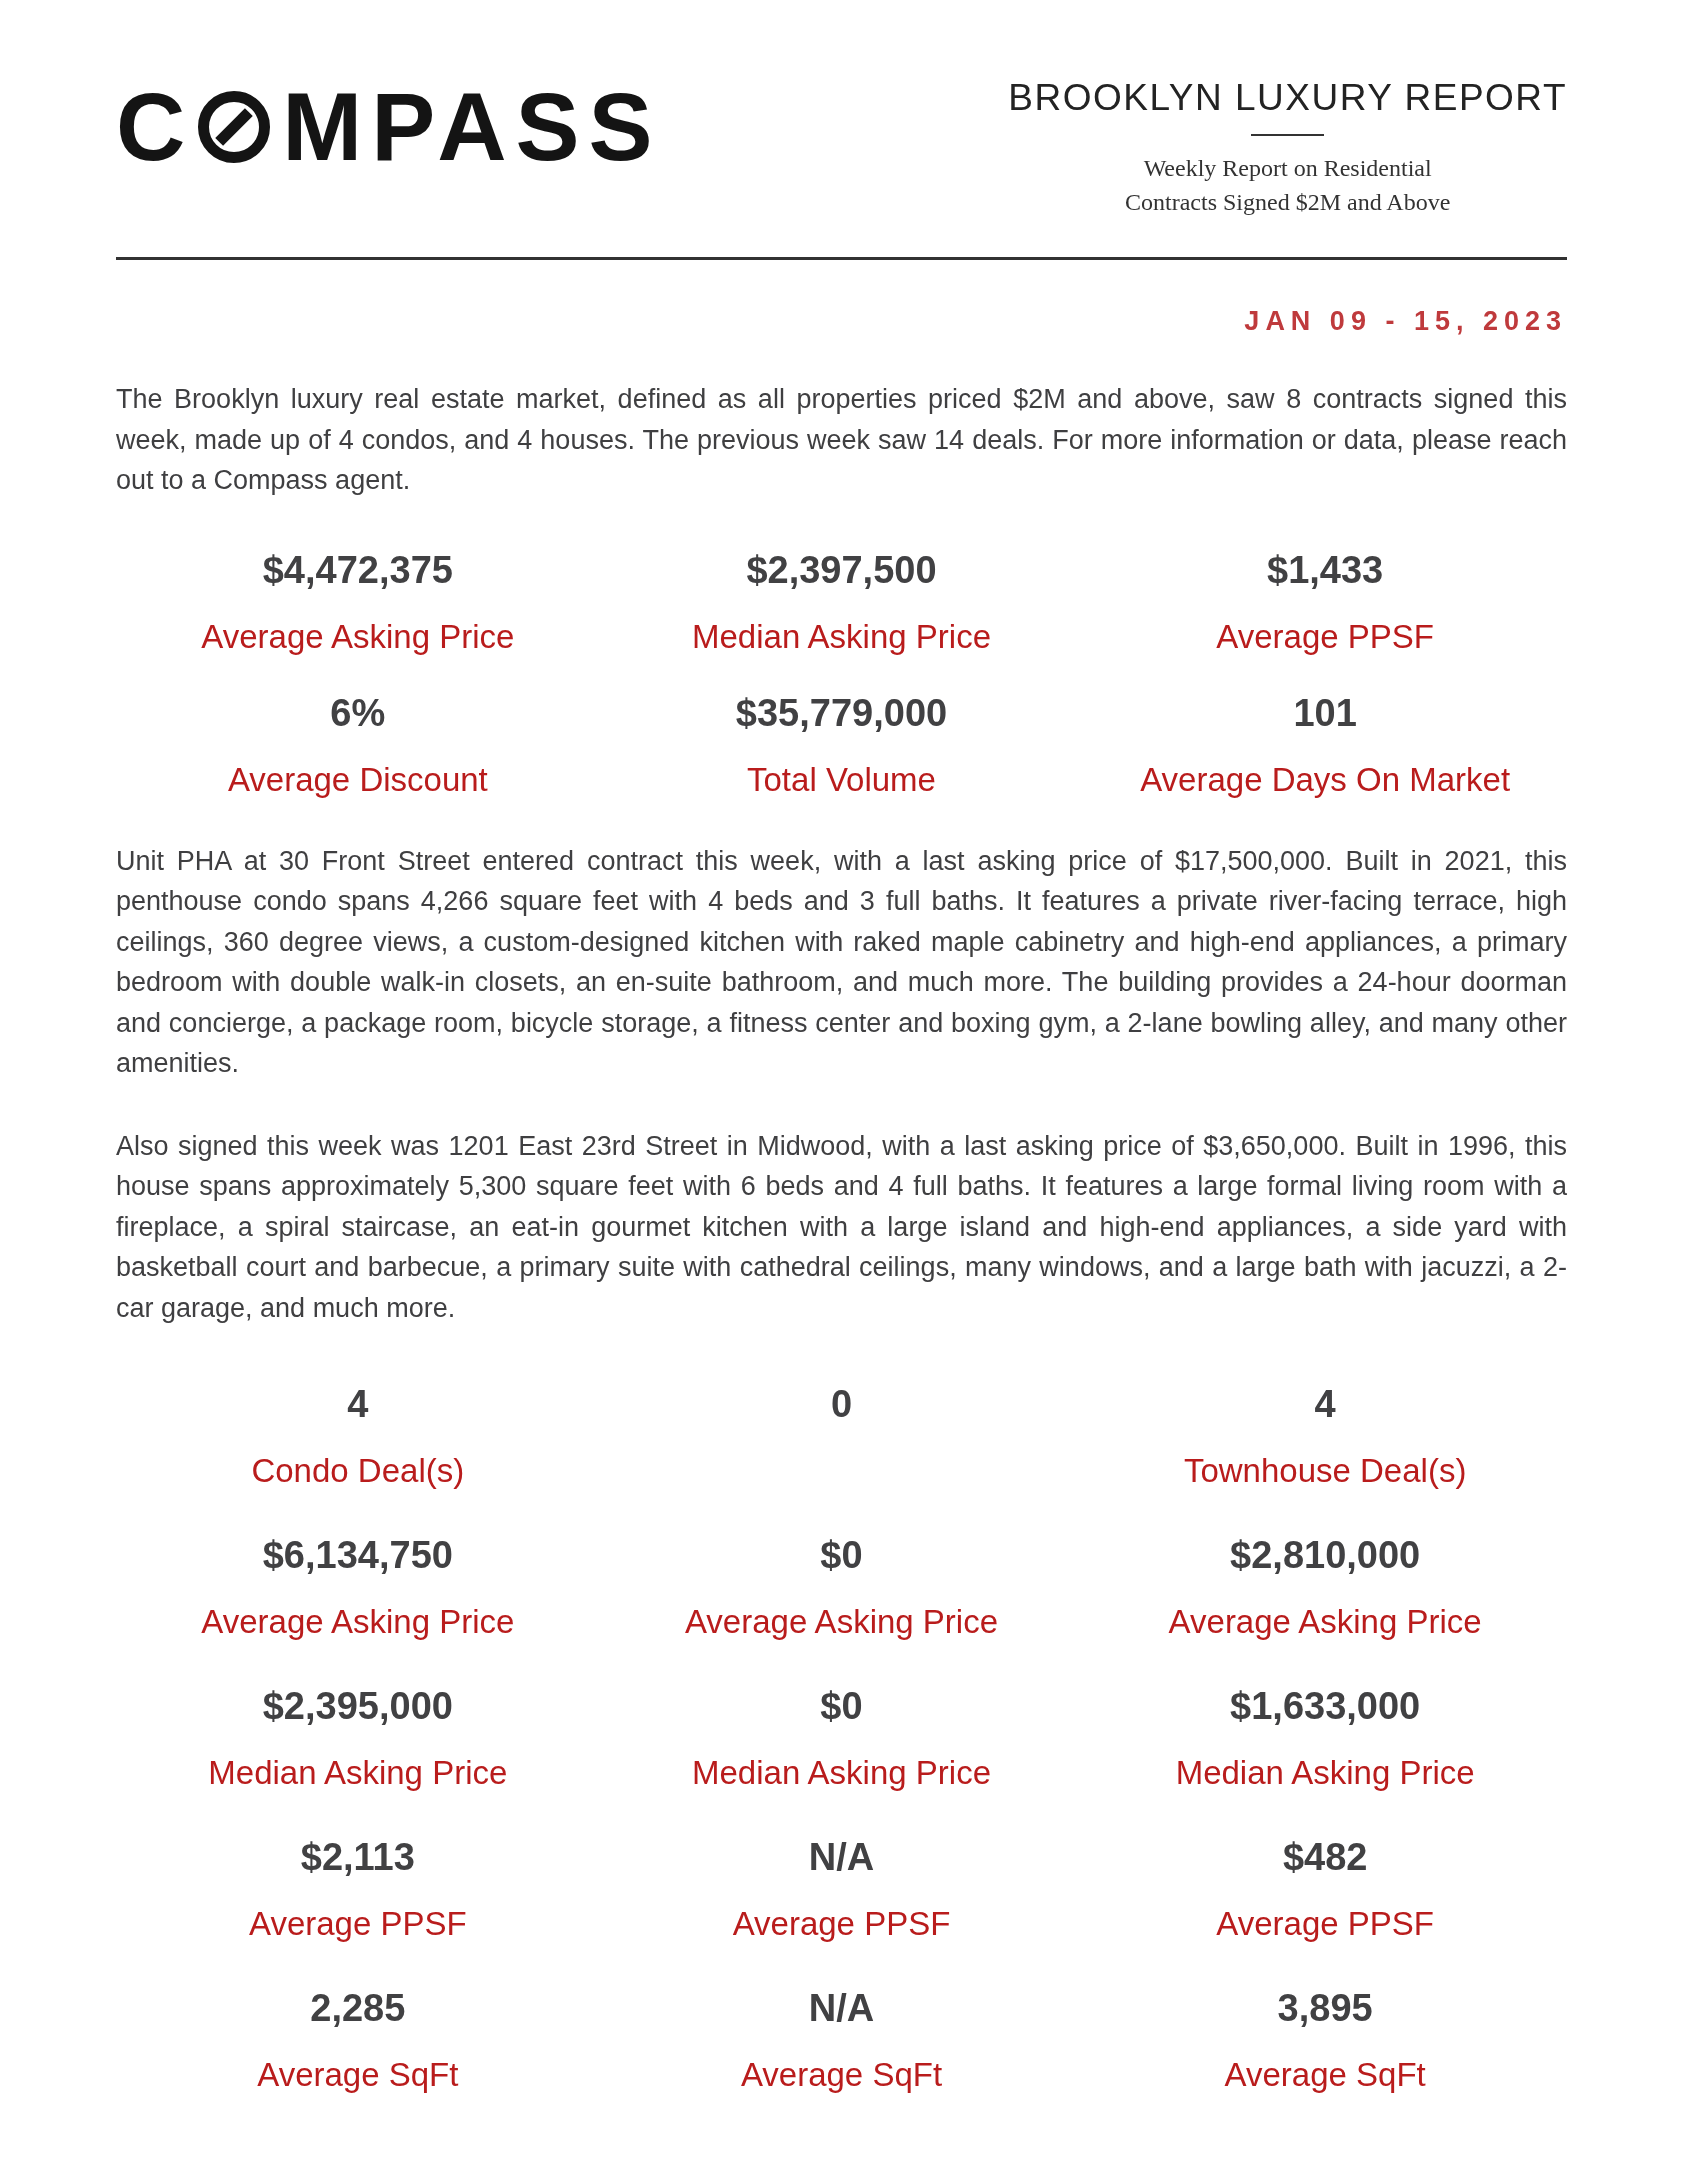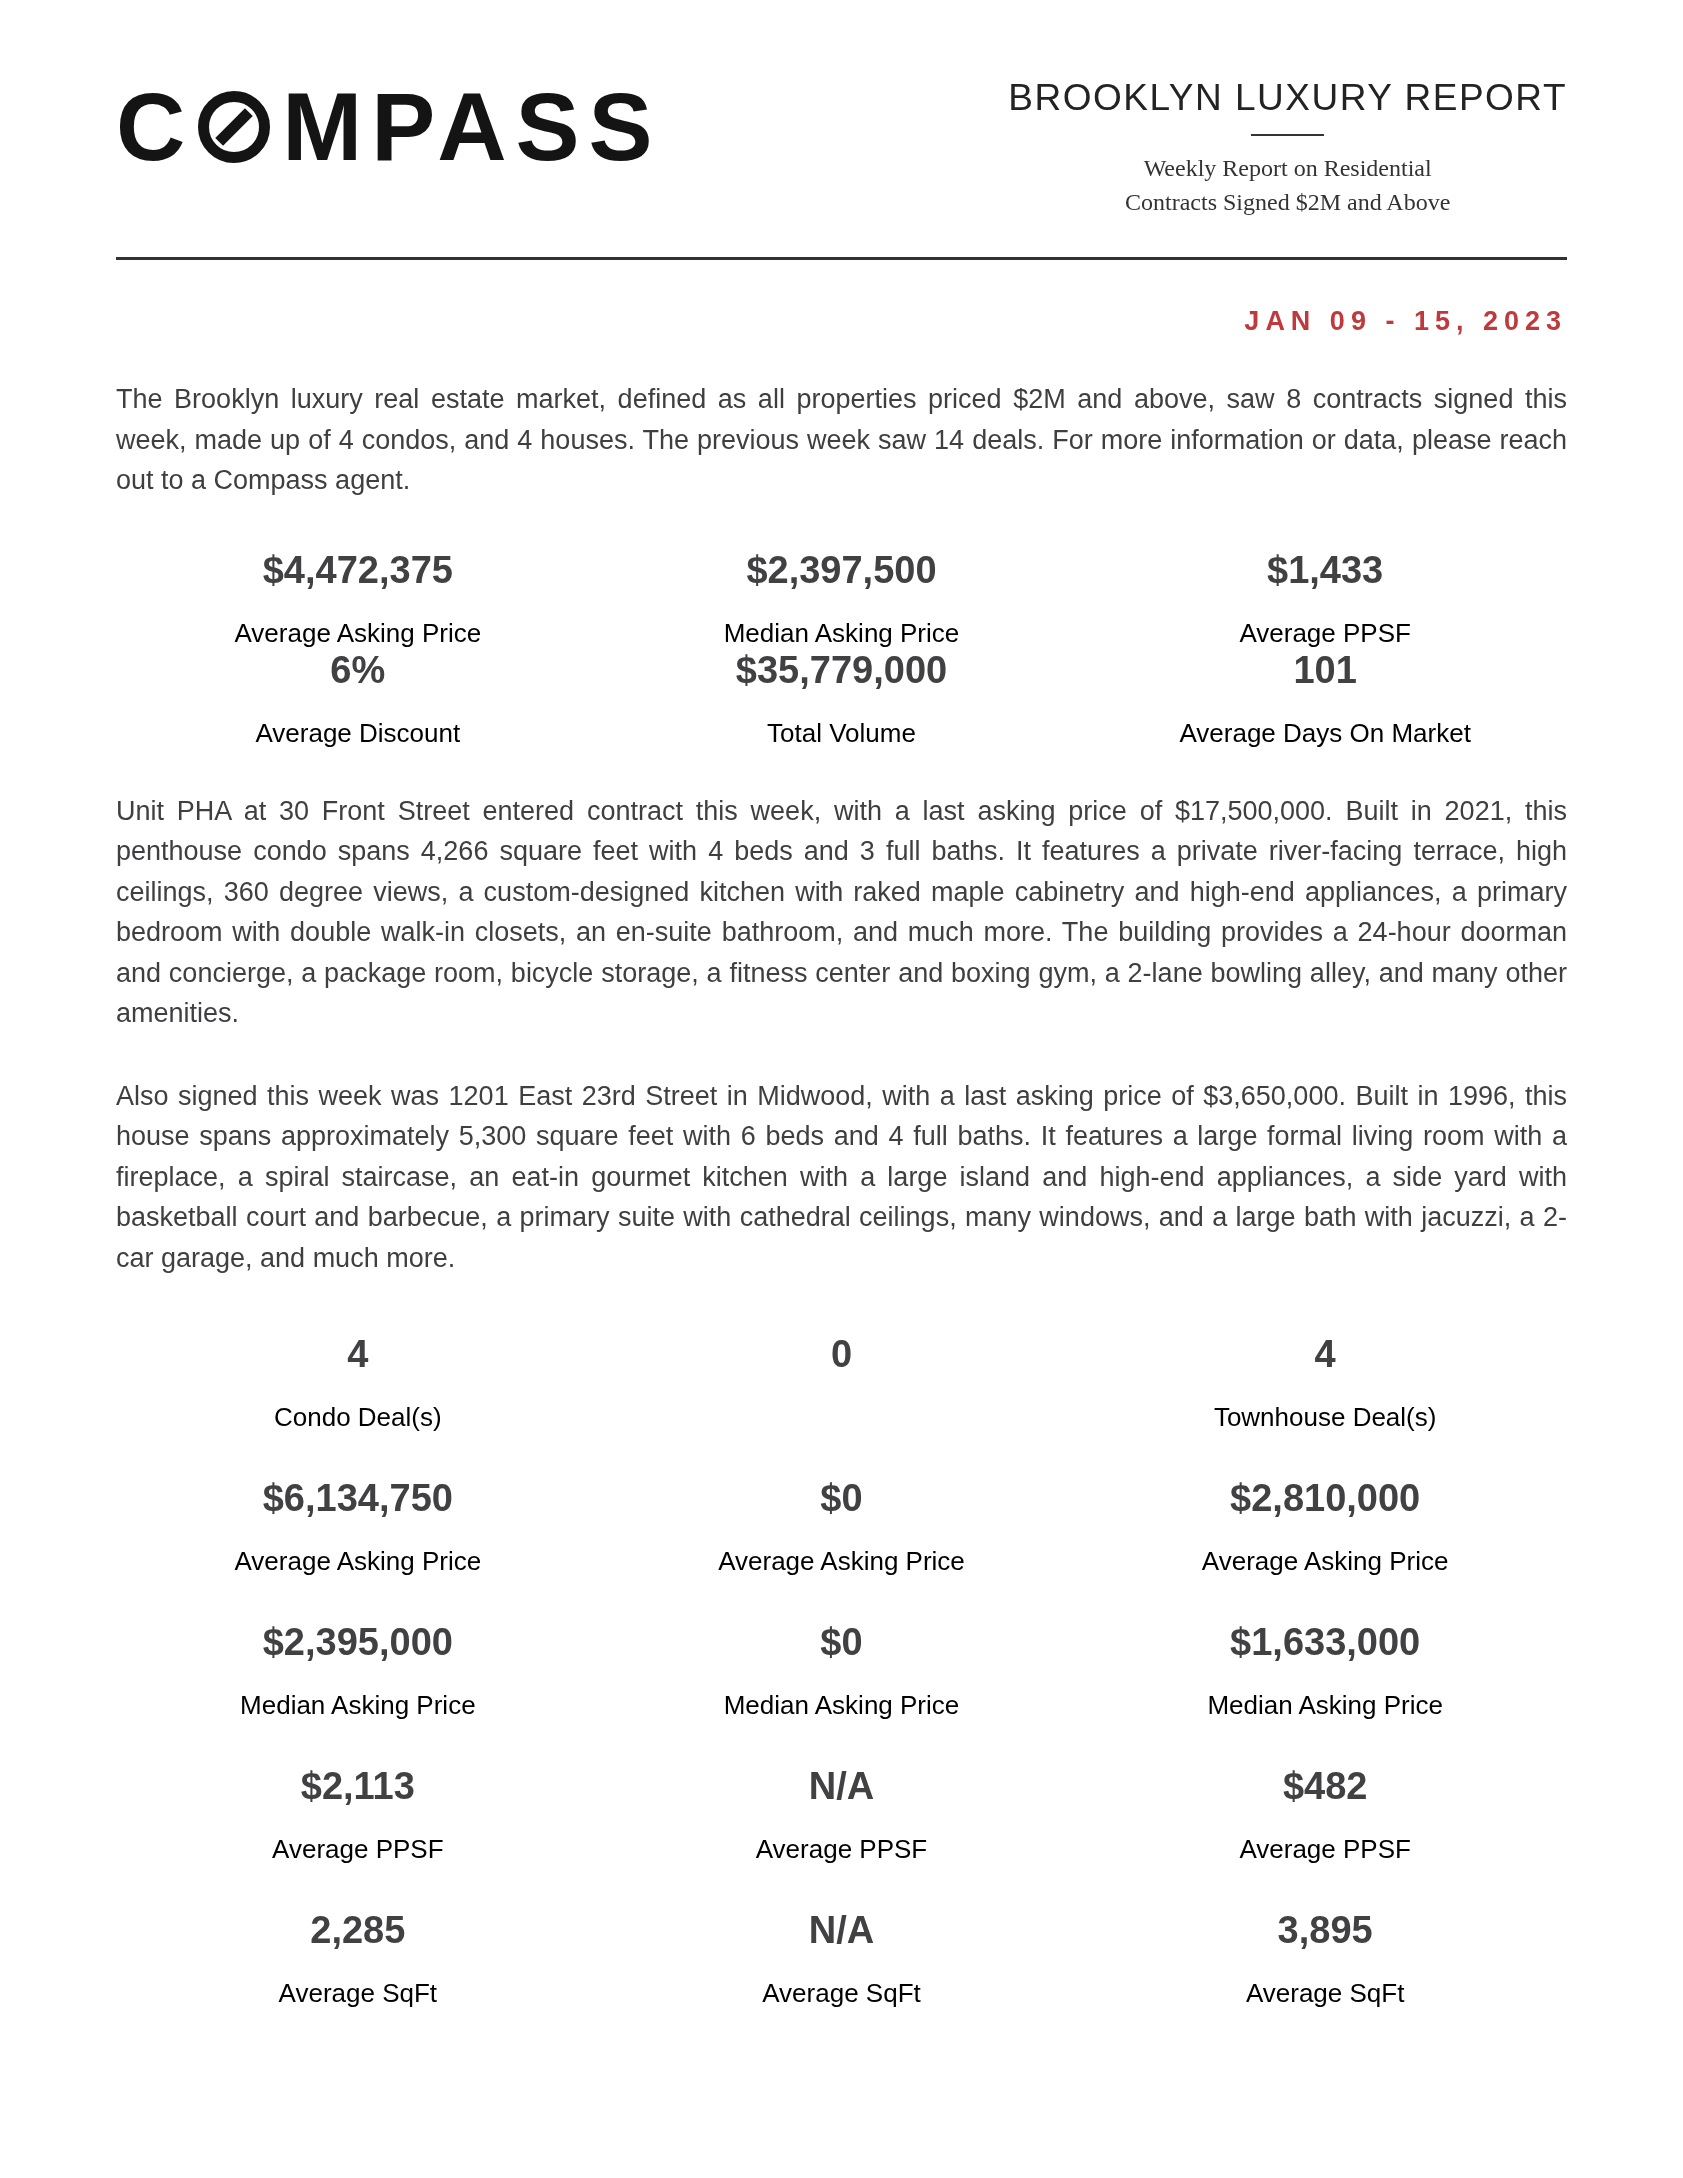--- a/index.html
+++ b/index.html
@@ -100,34 +100,35 @@
     color: #3f3f41;
   }
   
   .stats-grid {
     display: grid;
     grid-template-columns: repeat(3, 1fr);
     text-align: center;
   }
   .stats-grid.summary {
     margin-top: 48px;
+    row-gap: 36px;
   }
   .stats-grid.breakdown {
     margin-top: 55px;
     row-gap: 44px;
   }
   .stat-value {
     font-size: 38px;
     font-weight: 700;
     color: #414143;
     margin-bottom: 26px;
   }
   .stat-label {
-    font-size: 26px;
-    color: #000000;
+    font-size: 33px;
+    color: #b91c1c;
   }
 </style>
 </head>
 <body>
 
 <div class="page">
 
   <header class="header">
     <div class="logo">
       <span>C</span>

